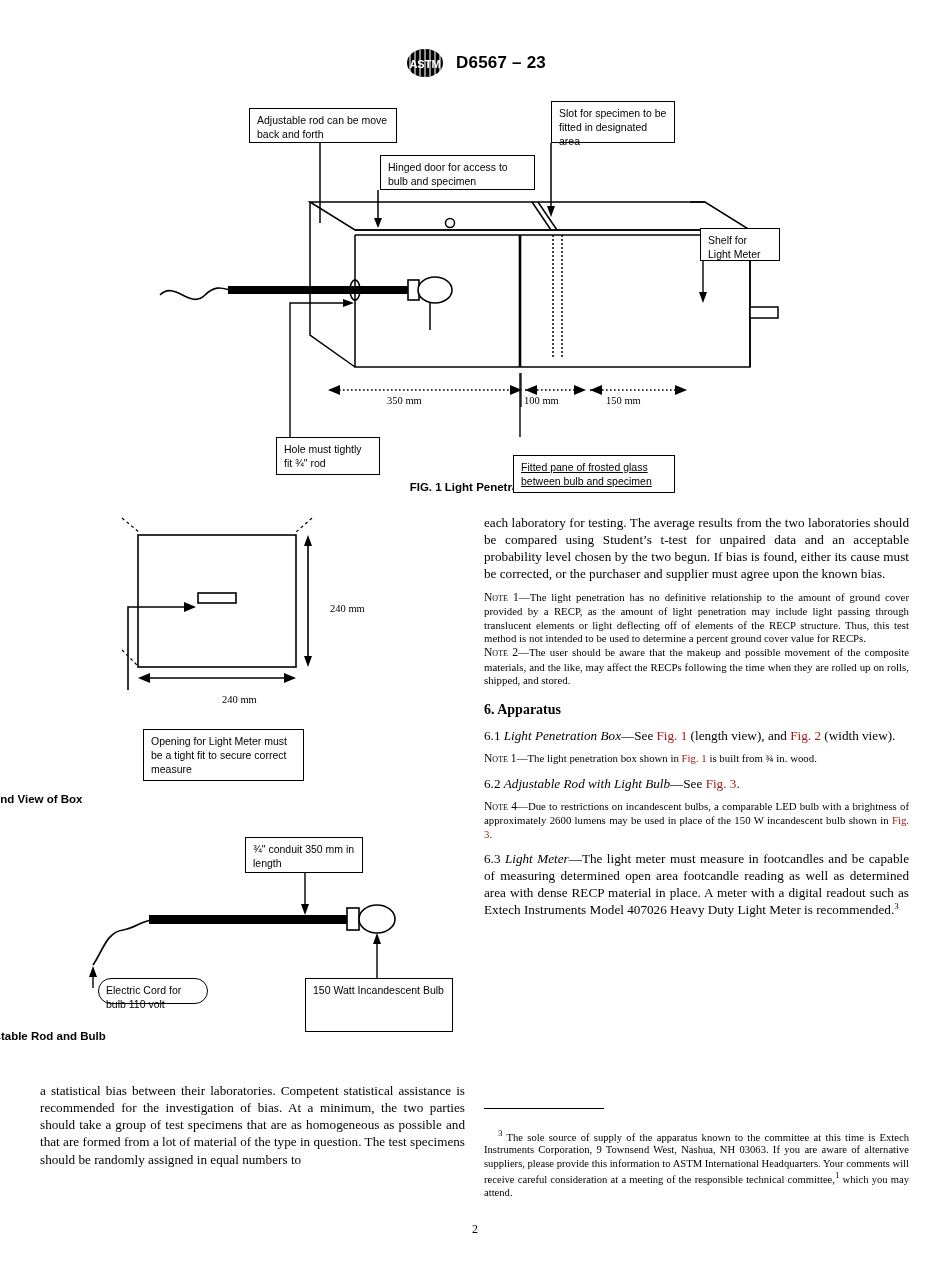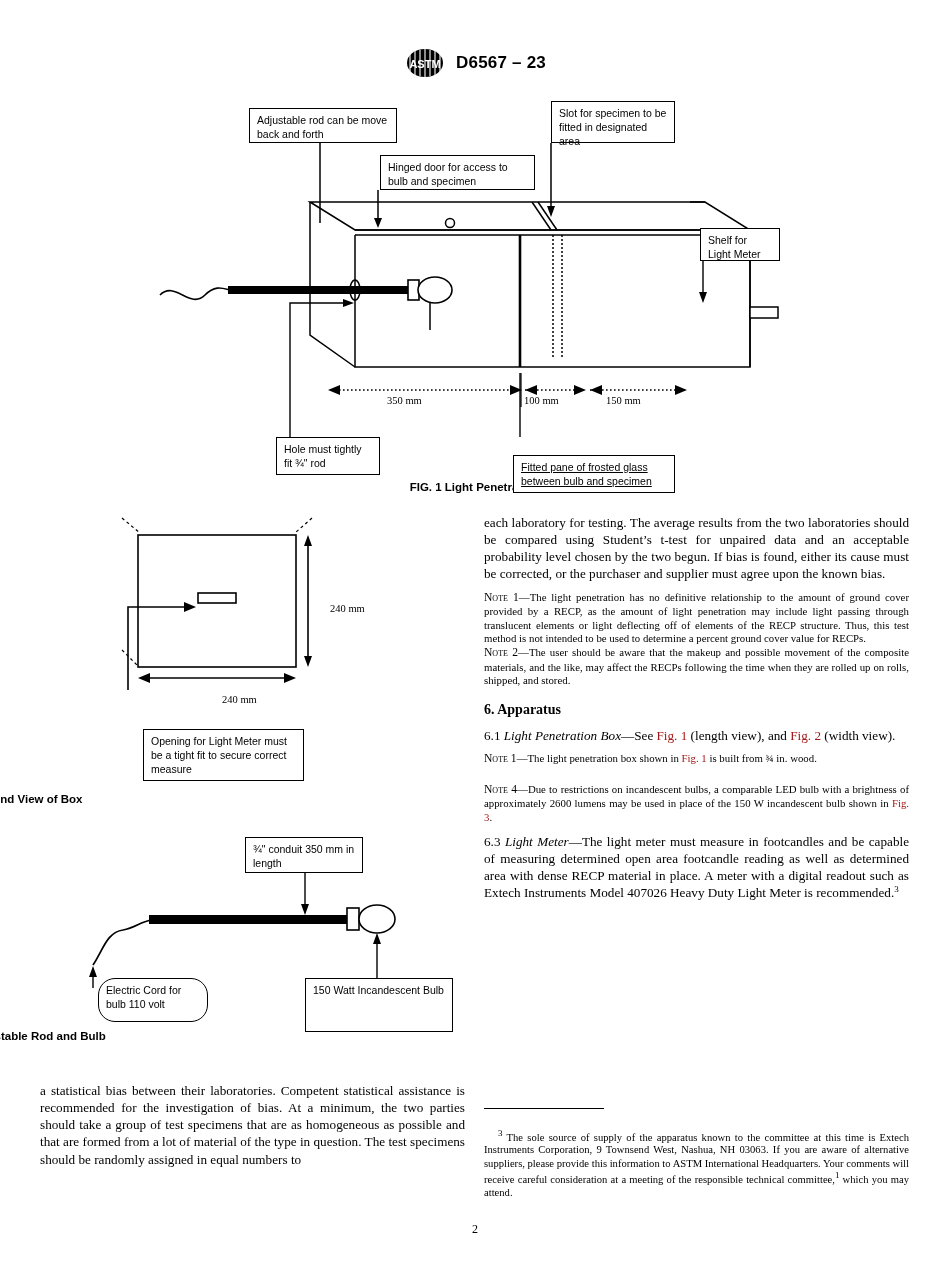--- a/index.html
+++ b/index.html
@@ -288,21 +288,21 @@
         <path d="M 8 118 L 8 104"></path>
       </g>
       <polygon points="8,96 4,107 12,107" fill="#000"></polygon>
 
       <g fill="none" stroke="#000" stroke-width="1.4">
         <path d="M 292 118 L 292 72"></path>
       </g>
       <polygon points="292,63 288,74 296,74" fill="#000"></polygon>
     </svg>
 
-    <div class="cbox" style="left:98px; top:978px; width:110px; height:44px;border-radius:17px;">Electric Cord for bulb 110 volt</div>
+    <div class="cbox" style="left:98px; top:978px; width:110px; height:26px;border-radius:17px;">Electric Cord for bulb 110 volt</div>
 
     <div class="cbox" style="left:305px; top:978px; width:148px; height:54px;">150 Watt Incandescent Bulb</div>
 
     <div class="fig-cap" style="left:-455px; top:1030px;">FIG. 3 Adjustable Rod and Bulb</div>
   </div>
 
   <div class="col" style="left:484px; top:514px;">
     <p class="para-ind">each laboratory for testing. The average results from the two laboratories should be compared using Student’s t-test for unpaired data and an acceptable probability level chosen by the two begun. If bias is found, either its cause must be corrected, or the purchaser and supplier must agree upon the known bias.</p>
 
     <div class="spacer-sm"></div>
@@ -327,20 +327,24 @@
     </p>
 
     <div class="spacer-sm"></div>
 
     <p class="note">
       <span class="nlab">Note 1</span><span>—The light penetration box shown in </span><span class="xref">Fig. 1</span><span> is built from ¾ in. wood.</span>
     </p>
 
     <div class="spacer-sm"></div>
 
+    <p class="para-ind">
+      <span>6.2</span>
+      <span class="it">Adjustable Rod with Light Bulb</span><span>—See </span><span class="xref">Fig. 3</span><span>.</span>
+    </p>
 
     <div class="spacer-sm"></div>
 
     <p class="note">
       <span class="nlab">Note 4</span><span>—Due to restrictions on incandescent bulbs, a comparable LED bulb with a brightness of approximately 2600 lumens may be used in place of the 150 W incandescent bulb shown in </span><span class="xref">Fig. 3</span><span>.</span>
     </p>
 
     <div class="spacer-sm"></div>
 
     <p class="para-ind">

